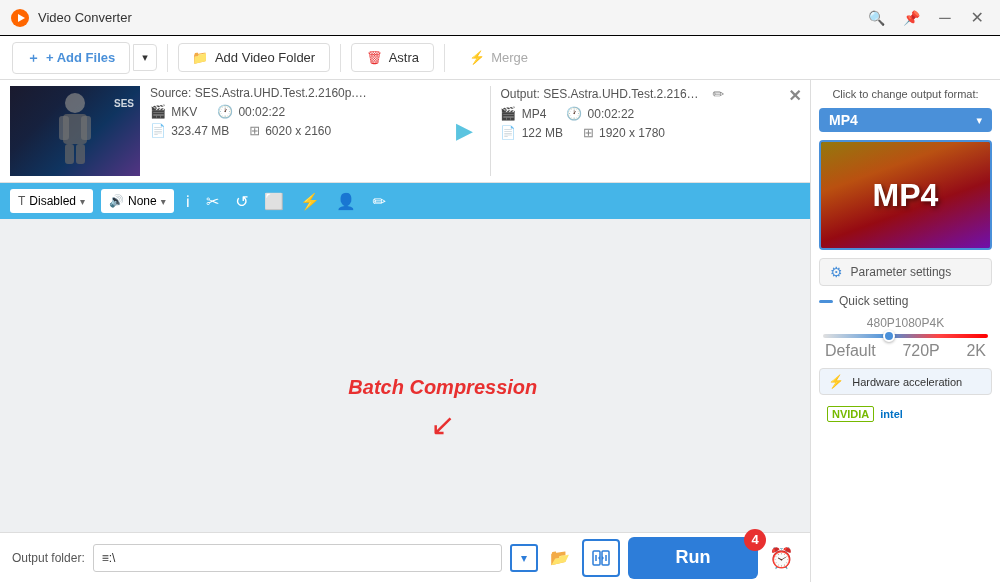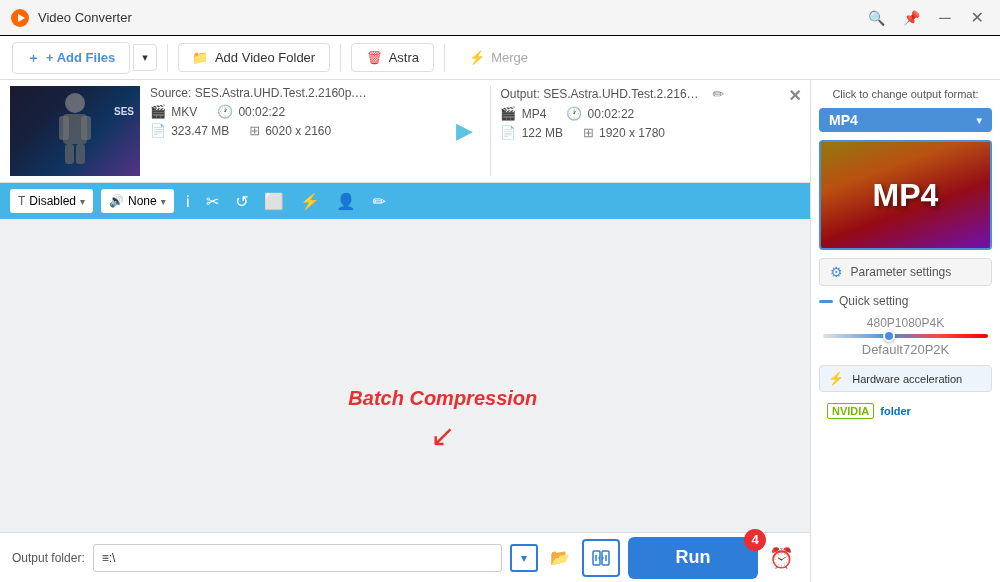--- a/index.html
+++ b/index.html
@@ -161,21 +161,21 @@
       width: 100%;
       height: 100%;
       background: linear-gradient(135deg, #1a1a2e 0%, #16213e 30%, #0f3460 60%, #533483 100%);
       display: flex;
       align-items: center;
       justify-content: center;
       position: relative;
     }
     .thumbnail-ses {
       position: absolute;
-      top: 20px;
+      top: 12px;
       right: 6px;
       color: #fff;
       font-size: 10px;
       font-weight: bold;
       opacity: 0.8;
     }
     .file-info-section {
       flex: 1;
       display: flex;
       flex-direction: column;
@@ -306,21 +306,21 @@
       display: flex;
       flex-direction: column;
       align-items: center;
       justify-content: center;
       position: relative;
     }
 
     
     .batch-annotation {
       position: absolute;
-      bottom: 79px;
+      bottom: 90px;
       left: 50%;
       transform: translateX(-30%);
       text-align: center;
     }
     .batch-text {
       color: #e83030;
       font-size: 20px;
       font-weight: bold;
       font-style: italic;
       margin-bottom: 8px;
@@ -550,22 +550,22 @@
       background: #4a90d9;
       border: 2px solid #fff;
       border-radius: 50%;
       top: 50%;
       transform: translate(-50%, -50%);
       left: 40%;
       box-shadow: 0 1px 3px rgba(0,0,0,0.3);
     }
     .slider-labels-bottom {
       display: flex;
-      justify-content: center;
-      font-size: 13px;
+      justify-content: space-between;
+      font-size: 16px;
       color: #888;
       padding: 0 2px;
     }
     .hw-accel-btn {
       display: flex;
       align-items: center;
       gap: 8px;
       padding: 5px 8px;
       border: 1px solid #ddd;
       border-radius: 4px;
@@ -817,17 +817,17 @@
       </div>
     </div>
 
     <button class="hw-accel-btn">
       <span class="hw-icon">⚡</span>
       <span>Hardware acceleration</span>
     </button>
 
     <div class="nvidia-intel-row">
       <span class="nvidia-logo">NVIDIA</span>
-      <span class="intel-logo">folder</span>
+      <span class="intel-logo">intel</span>
     </div>
 
   </div>
 </div>
 
 </body></html>

